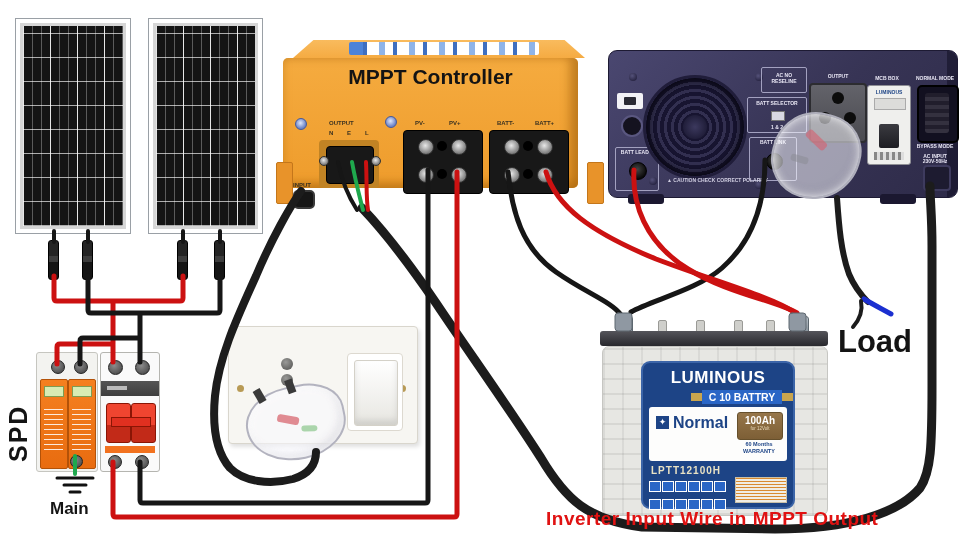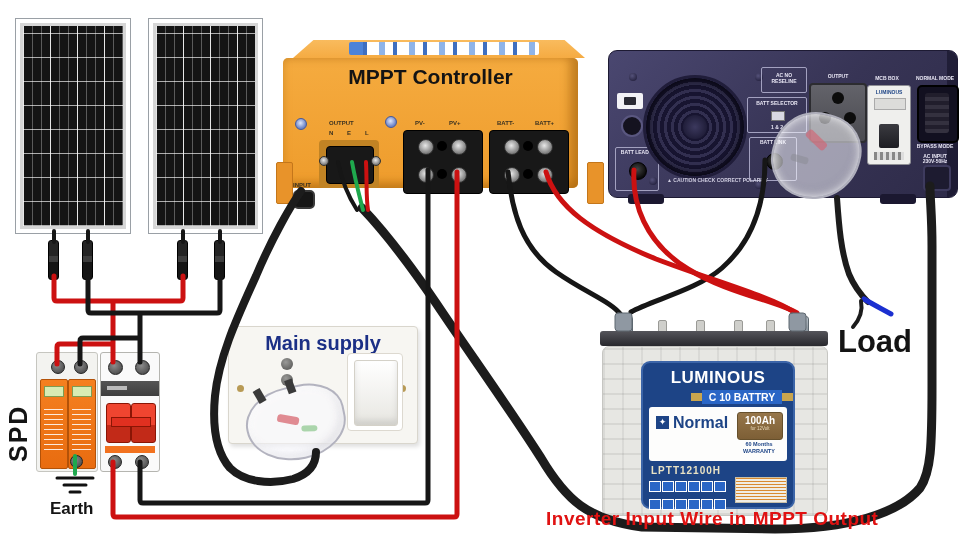--- a/index.html
+++ b/index.html
@@ -111,38 +111,37 @@
     <div class="abs spd-mod" style="left:3px;top:26px;width:26px;height:88px;">
       <div class="abs spd-win" style="left:3px;top:6px;width:18px;height:9px;"></div>
       <div class="abs spd-lines" style="left:3px;top:26px;width:19px;height:48px;"></div>
     </div>
     <div class="abs spd-mod" style="left:31px;top:26px;width:26px;height:88px;">
       <div class="abs spd-win" style="left:3px;top:6px;width:18px;height:9px;"></div>
       <div class="abs spd-lines" style="left:3px;top:26px;width:19px;height:48px;"></div>
     </div>
     <div class="abs screw" style="left:33px;top:102px;width:11px;height:11px;"></div>
   </div>
-  <div class="abs txt" style="left:50px;top:499px;font-size:17px;">Earth</div>
+  <div class="abs txt" style="left:50px;top:499px;font-size:17px;">Main</div>
 
   <div class="abs brk" style="left:100px;top:352px;width:58px;height:118px;">
     <div class="abs screw" style="left:7px;top:7px;width:13px;height:13px;"></div>
     <div class="abs screw" style="left:34px;top:7px;width:13px;height:13px;"></div>
     <div class="abs brk-band" style="left:0;top:28px;width:100%;height:15px;">
       <div class="abs" style="left:6px;top:5px;width:20px;height:4px;background:#bbb;"></div>
     </div>
     <div class="abs brk-toggle" style="left:5px;top:50px;width:23px;height:38px;"></div>
     <div class="abs brk-toggle" style="left:30px;top:50px;width:23px;height:38px;"></div>
     <div class="abs" style="left:10px;top:64px;width:38px;height:8px;background:#e03020;border:1px solid #8a1505;"></div>
     <div class="abs" style="left:4px;top:93px;width:50px;height:7px;background:#f2721f;"></div>
     <div class="abs screw" style="left:7px;top:102px;width:12px;height:12px;"></div>
     <div class="abs screw" style="left:34px;top:102px;width:12px;height:12px;"></div>
   </div>
 
   <div class="abs plate" style="left:228px;top:326px;width:188px;height:116px;">
-    <div class="txt" style="text-align:center;margin-top:5px;font-size:20px;color:#1b2f86;">Main supply</div>
     <div class="abs hole" style="left:52px;top:31px;width:12px;height:12px;"></div>
     <div class="abs hole" style="left:52px;top:47px;width:12px;height:12px;"></div>
     <div class="abs" style="left:8px;top:58px;width:7px;height:7px;border-radius:50%;background:#b89a55;"></div>
     <div class="abs" style="left:170px;top:58px;width:7px;height:7px;border-radius:50%;background:#b89a55;"></div>
     <div class="abs rocker-w" style="left:118px;top:26px;width:54px;height:76px;">
       <div class="abs rocker-wi" style="left:6px;top:6px;width:42px;height:64px;"></div>
     </div>
   </div>
   <div class="abs plug" style="left:246px;top:386px;width:96px;height:70px;border-radius:46% 40% 48% 52%;transform:rotate(-12deg);">
     <div class="abs" style="left:14px;top:-6px;width:8px;height:14px;background:#3a3a3a;transform:rotate(-18deg);"></div>

